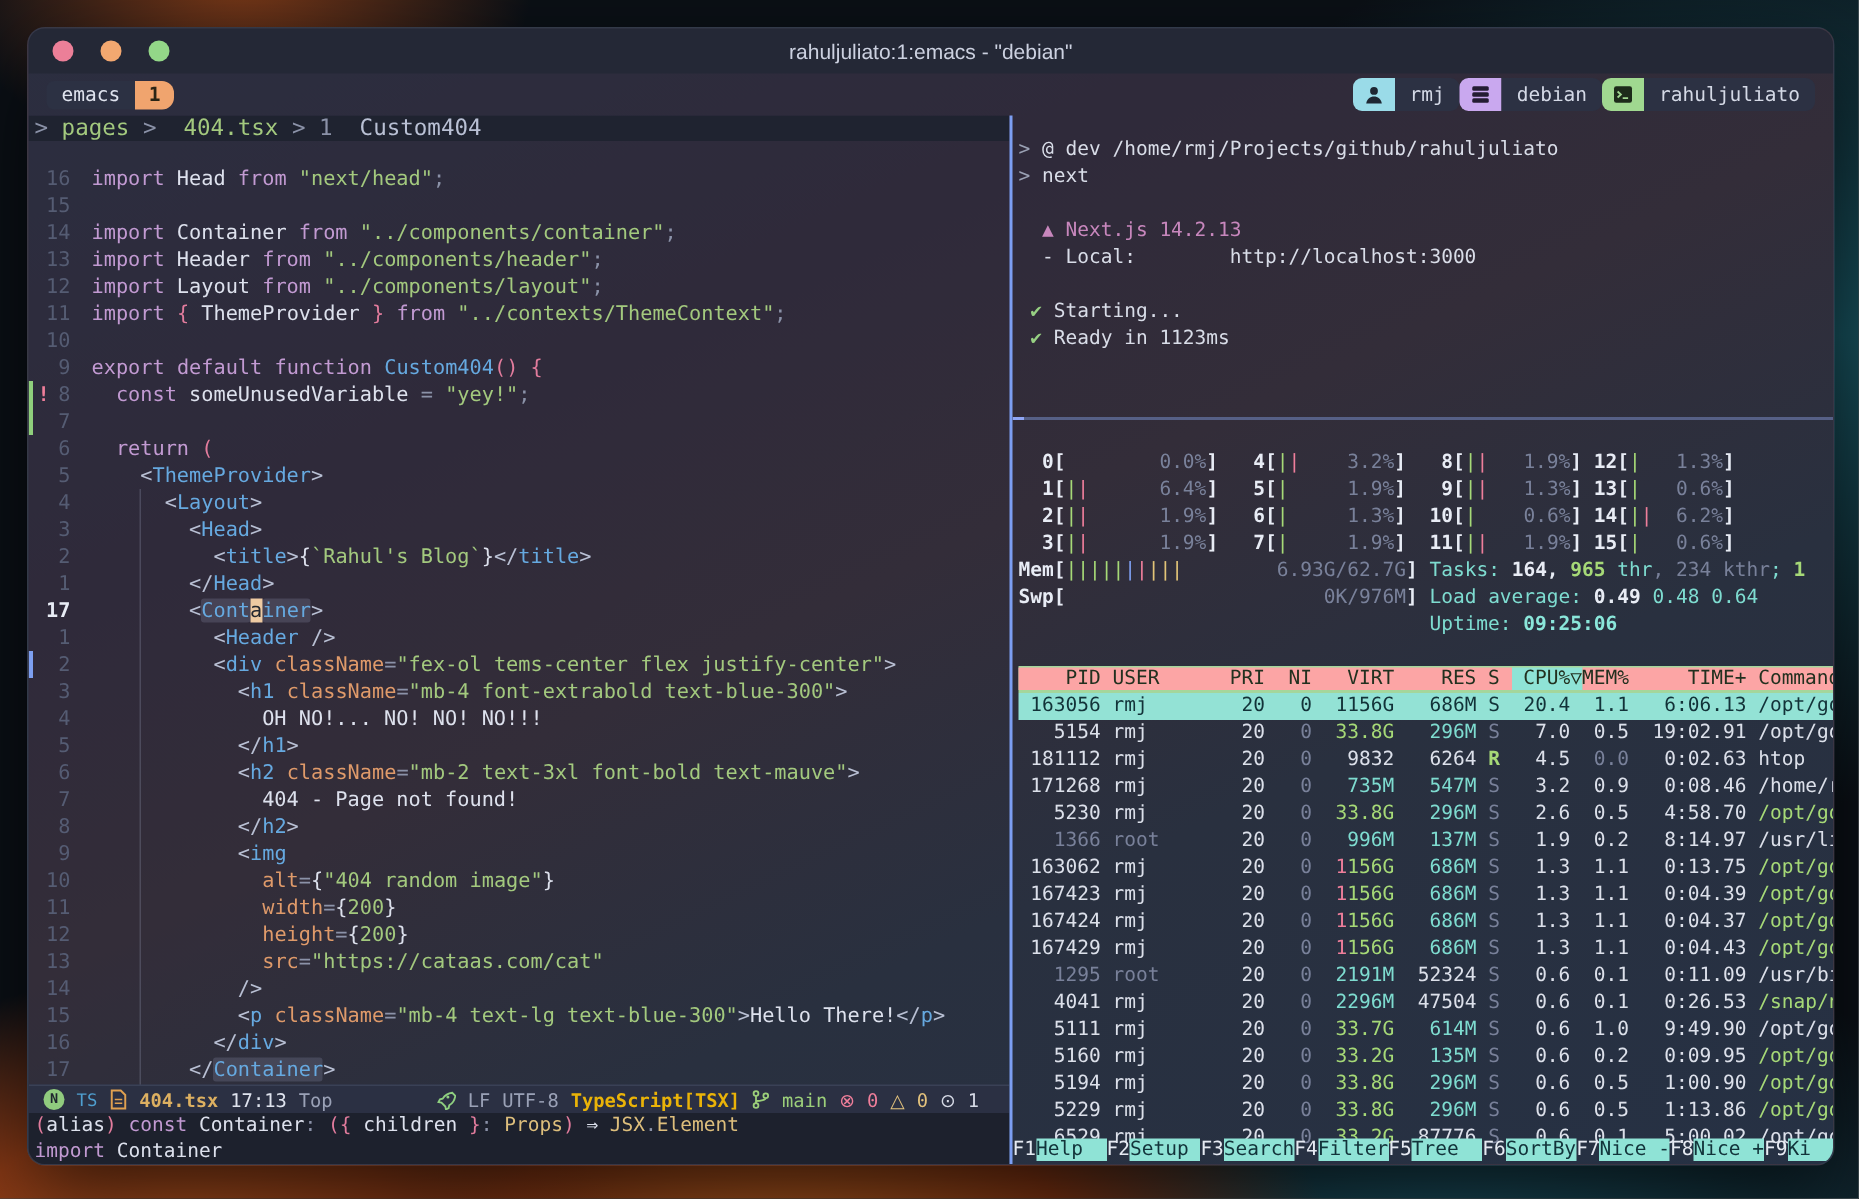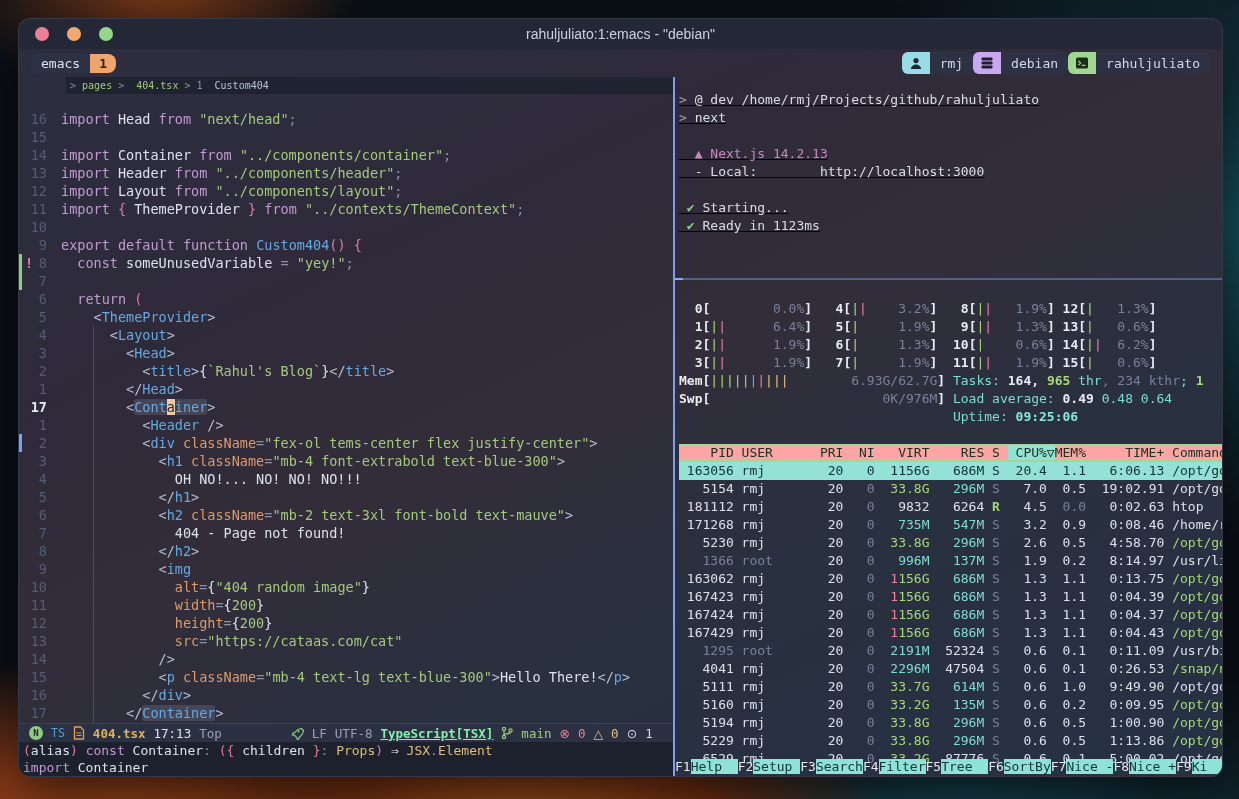--- a/index.html
+++ b/index.html
@@ -29,21 +29,21 @@
   .badges{margin-left:auto;display:flex;}
   .badge{display:flex;align-items:center;height:22px;}
   .badge .bicon{width:28px;height:22px;border-radius:6px 0 0 6px;display:flex;align-items:center;justify-content:center;}
   .badge .blabel{background:#2c3143;color:#d4d9e6;height:22px;display:flex;align-items:center;
     padding:0 10px;border-radius:0 6px 6px 0;}
   .bi-cy{background:#9adbe8}.bi-pu{background:#c9a8ef}.bi-gn{background:#a0d890}
   .content{position:absolute;top:58px;bottom:0;left:0;right:0;display:flex;}
   .pane-left{width:654px;display:flex;flex-direction:column;overflow:hidden;}
   .vdiv{width:2px;background:#7c9ef2;}
   .pane-right{flex:1;display:flex;flex-direction:column;overflow:hidden;}
-  .breadcrumb{height:17px;line-height:17px;font-size:10px;background:#1f2330;padding-left:4px;white-space:pre;margin-left:47px;}
+  .breadcrumb{height:17px;line-height:17px;font-size:15px;background:#1f2330;padding-left:4px;white-space:pre;}
   .codearea{height:630px;position:relative;font-size:13.5px;overflow:hidden;margin-top:16px;}
   .guide{position:absolute;left:74px;top:216px;height:414px;width:1px;background:rgba(160,168,195,.25);}
   .crow{height:18px;line-height:18px;white-space:pre;position:relative;display:flex;}
   .gbar{position:absolute;left:0;top:0;bottom:0;width:3px;}
   .gbar.gn{background:#8fcf7c}.gbar.bl{background:#7d9ff0}
   .excl{position:absolute;left:6px;color:#ef7e9a;font-weight:bold;}
   .lnum{width:28px;text-align:right;color:#555c73;flex:none;}
   .lnum.cur{color:#e8ecf5;font-weight:bold;}
   .fringe{width:14px;flex:none;}
   .ctext{white-space:pre;}
@@ -53,28 +53,28 @@
   .c-m{background:rgba(190,200,235,.16);border-radius:2px}
   .c-cur{background:#eecaa2;color:#23272f}
   .modeline{height:18px;background:#2b3043;border-top:1px solid #3a4156;display:flex;
     align-items:center;font-size:12.5px;color:#c9cede;padding:0 10px;gap:8px;white-space:pre;}
   .ml-n{width:14px;height:14px;border-radius:50%;background:#90cb7e;color:#20262f;
     font-size:9px;font-weight:bold;display:flex;align-items:center;justify-content:center;flex:none;}
   .ml-ts{color:#4f9fd0;font-weight:normal;font-size:11.5px;}
   .ml-file{color:#ddb061;font-weight:bold;}
   .ml-pos{color:#dfe3ee;}
   .ml-dim{color:#9aa1b6;text-align:center;}
-  .ml-mode{color:#86efac;font-weight:bold;text-decoration:underline;}
+  .ml-mode{color:#eab308;font-weight:bold;}
   .ml-git{color:#9ccf7a;}
   .ml-err{color:#ef7e9a}.ml-warn{color:#e3c27d}.ml-info{color:#d6dae6}
   .ml-sp{flex:0 0 52px}
   .sans{font-family:"DejaVu Sans",sans-serif;}
   .echo{height:34px;background:#1d212d;font-size:13px;padding-left:4px;}
   .echo .crow{height:17px;line-height:17px;}
-  .term{height:187px;padding:14px 0 0 4px;font-size:13px;overflow:hidden;text-decoration:underline;}
+  .term{height:187px;padding:14px 0 0 4px;font-size:13px;overflow:hidden;}
   .trow{height:18px;line-height:18px;white-space:pre;}
   .t-pk{color:#c887bd}.t-dm{color:#9aa1b4}.t-w{color:#d9dde8}.t-gn{color:#97d083}
   .hdiv{height:2px;background:linear-gradient(90deg,#8fa6f5 0 8px,#566086 8px);}
   .htop{flex:1;padding:20px 0 0 4px;font-size:13px;position:relative;overflow:hidden;}
   .hrowline{height:18px;line-height:18px;white-space:pre;color:#dce0ea;}
   .h-w{color:#dce0ea}.h-wb{color:#e8ecf5;font-weight:bold}
   .h-cy{color:#7edcd0}.h-cyb{color:#8ae6da;font-weight:bold}
   .h-gn{color:#a6d977}.h-gnb{color:#a6d977;font-weight:bold}
   .h-dm{color:#79819a}.h-pk{color:#ee7e9b}.h-bl{color:#7d9ff0}.h-yl{color:#e2c478}
   .h-hdr{background:#fca5a5;color:#22301f}

